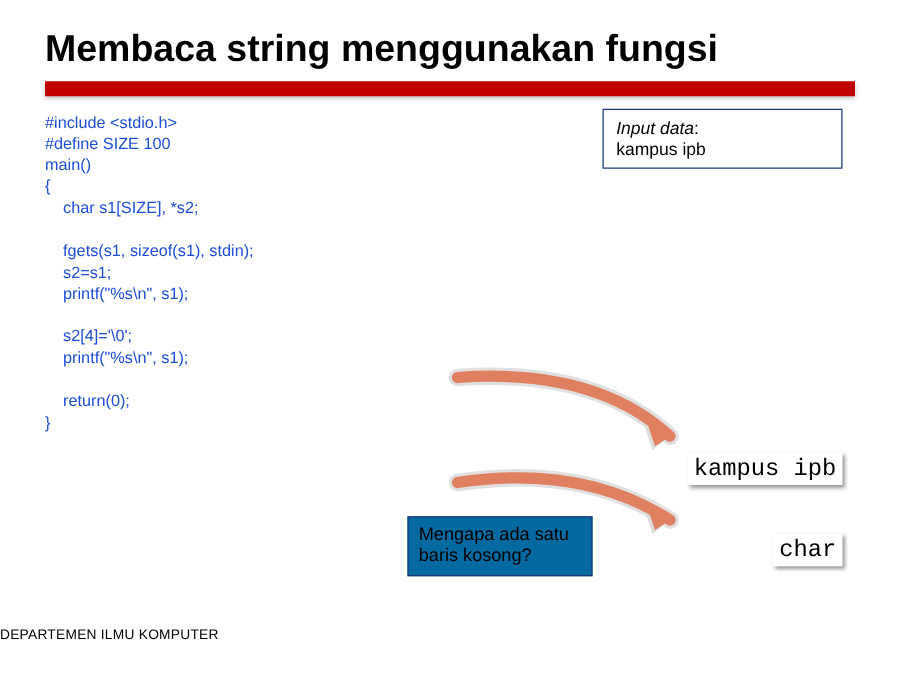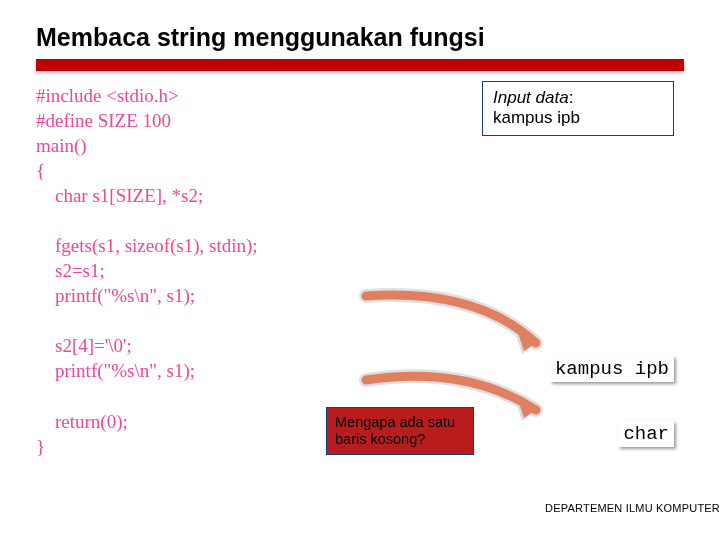--- a/index.html
+++ b/index.html
@@ -1,32 +1,32 @@
 <!DOCTYPE html>
 <html><head>
 <meta charset="utf-8">
 <style>
 body{margin:0;font-family:Verdana,Geneva,sans-serif;background:#fff;width:720px;height:540px;position:relative;overflow:hidden}
 .slide{padding:22px 36px 10px 36px;position:relative;height:100%;box-sizing:border-box}
-.title{font-size:25px;font-weight:bold;line-height:1.22;margin:0 0 6px 0;color:#000}
+.title{font-size:30px;font-weight:bold;line-height:1.22;margin:0 0 6px 0;color:#000}
 .redline{height:12px;background:#c00000;margin:0 0 12px 0;box-shadow:0 2px 4px rgba(0,0,0,.25)}
 .body{position:relative}
-.code{font-family:Liberation Serif, serif;font-size:19px;line-height:1.32;white-space:pre;color:#ec4899;position:relative}
-.inputbox{position:absolute;top:-2px;right:10px;width:170px;border:1.5px solid #1a3a7a;padding:6px 10px;font-family:Verdana,Geneva,sans-serif;font-size:17px;line-height:1.22}
+.code{font-family:Liberation Sans, sans-serif;font-size:13px;line-height:1.32;white-space:pre;color:#1d4ed8;position:relative}
+.inputbox{position:absolute;top:-2px;right:10px;width:170px;border:1.5px solid #1a3a7a;padding:6px 10px;font-family:Verdana,Geneva,sans-serif;font-size:14px;line-height:1.22}
 .inputbox .lbl{font-style:italic}
 .out1,.out2{position:absolute;right:10px;font-family:'Courier New',monospace;font-size:19px;padding:2px 5px;box-shadow:2px 2px 3px rgba(0,0,0,.4);background:#fff}
 .out1{top:273px}
 .out2{top:338px}
-.callout{position:absolute;left:290px;top:324px;width:130px;background:#b91c1c;border:1.5px solid #1a3a7a;padding:6px 8px;font-family:Verdana,Geneva,sans-serif;font-size:14.5px;line-height:1.2}
+.callout{position:absolute;left:290px;top:324px;width:130px;background:#0369a1;border:1.5px solid #1a3a7a;padding:6px 8px;font-family:Verdana,Geneva,sans-serif;font-size:14.5px;line-height:1.2}
 .arrow{position:absolute;pointer-events:none}
 .arrow path{fill:none;stroke:#ddd;stroke-width:14;stroke-linecap:round;opacity:.9}
 .arrow .head{fill:#ddd;stroke:none}
 .arrow.front path{stroke:#e08060;stroke-width:9;opacity:1}
 .arrow.front .head{fill:#e08060}
-.footer{position:absolute;left:0;right:0;bottom:24px;text-align:right;font-family:Arial,Helvetica,sans-serif;font-size:11px;line-height:1.25;letter-spacing:.2px}
+.footer{position:absolute;left:0;right:0;bottom:24px;text-align:left;font-family:Arial,Helvetica,sans-serif;font-size:11px;line-height:1.25;letter-spacing:.2px}
 </style>
 </head>
 <body>
 
 <div class="slide">
   <h1 class="title">
     <span>Membaca string menggunakan fungsi</span><br>
   </h1>
   <div class="redline"></div>
 

